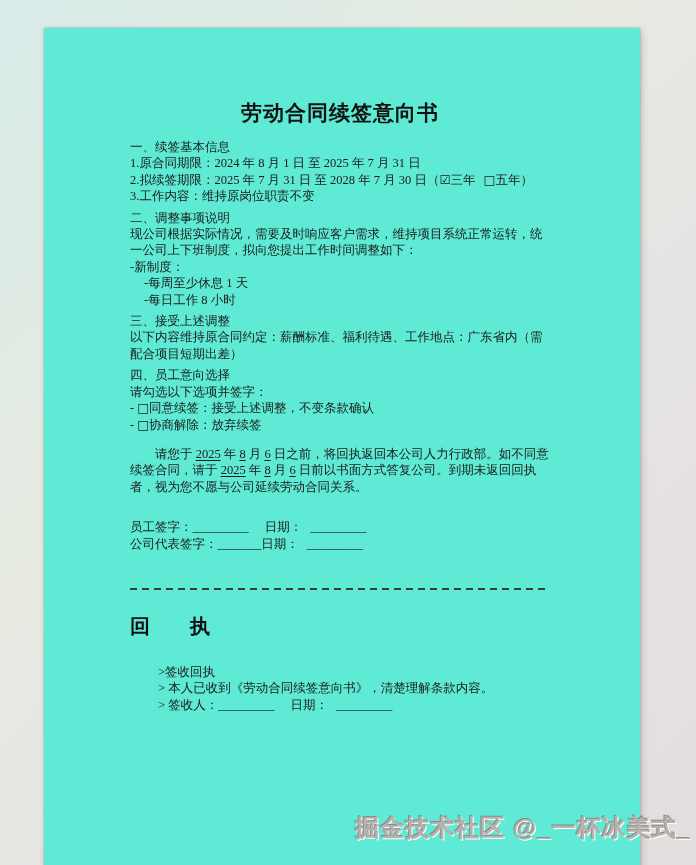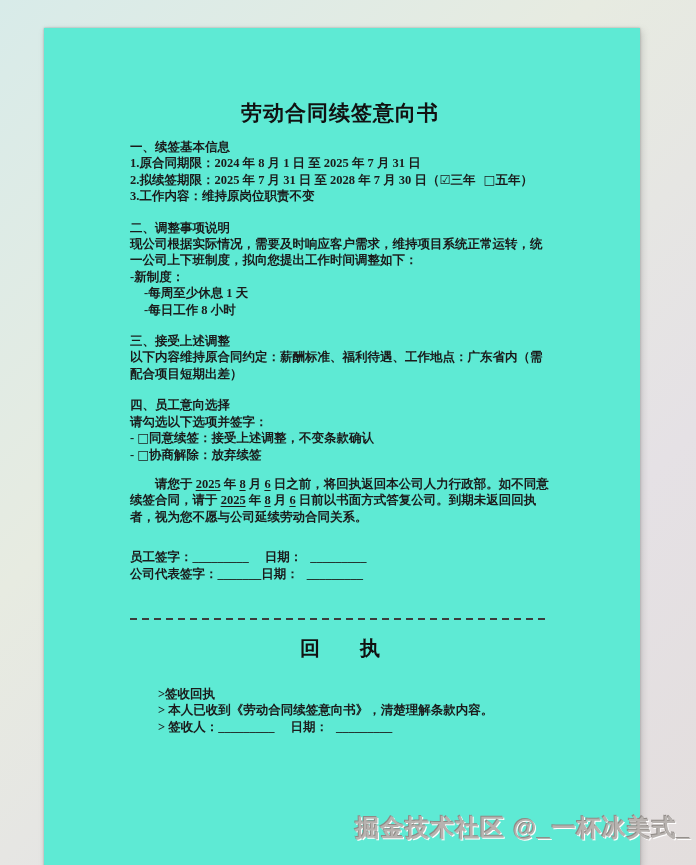--- a/index.html
+++ b/index.html
@@ -26,42 +26,41 @@
     font-weight: bold;
     letter-spacing: 1px;
     text-align: center;
     color: #111;
     line-height: 24px;
     margin-bottom: 14px;
   }
   .line {
     font-size: 12.5px;
     line-height: 16.4px;
-    font-weight: 700;
+    font-weight: 400;
     color: #1b1b1b;
     white-space: normal;
   }
-  .sec { margin-top: 15px; }
+  .sec { margin-top: 5px; }
   .sub-indent { padding-left: 14px; }
   .deadline { margin-top: 13px; text-indent: 2em; }
   .u { text-decoration: underline; text-underline-offset: 2px; }
   .sig-block { margin-top: 24px; }
   .gap-md { display: inline-block; width: 16px; }
   .gap-sm { display: inline-block; width: 8px; }
   .divider {
     margin-top: 36px;
     height: 2px;
     background: repeating-linear-gradient(90deg, #3c3c3c 0 7px, transparent 7px 12px);
   }
   .receipt-title {
-    margin-top: 16px;
+    margin-top: 24px;
     font-family: "Liberation Sans", "DejaVu Sans", sans-serif;
     font-size: 20px;
     font-weight: bold;
-    text-align: center;
     color: #111;
     line-height: 24px;
   }
   .receipt-block { margin-top: 26px; margin-left: 28px; }
   .watermark {
     position: absolute;
     top: 812px;
     right: 5px;
     font-family: "Liberation Sans", "DejaVu Sans", sans-serif;
     font-size: 24px;

